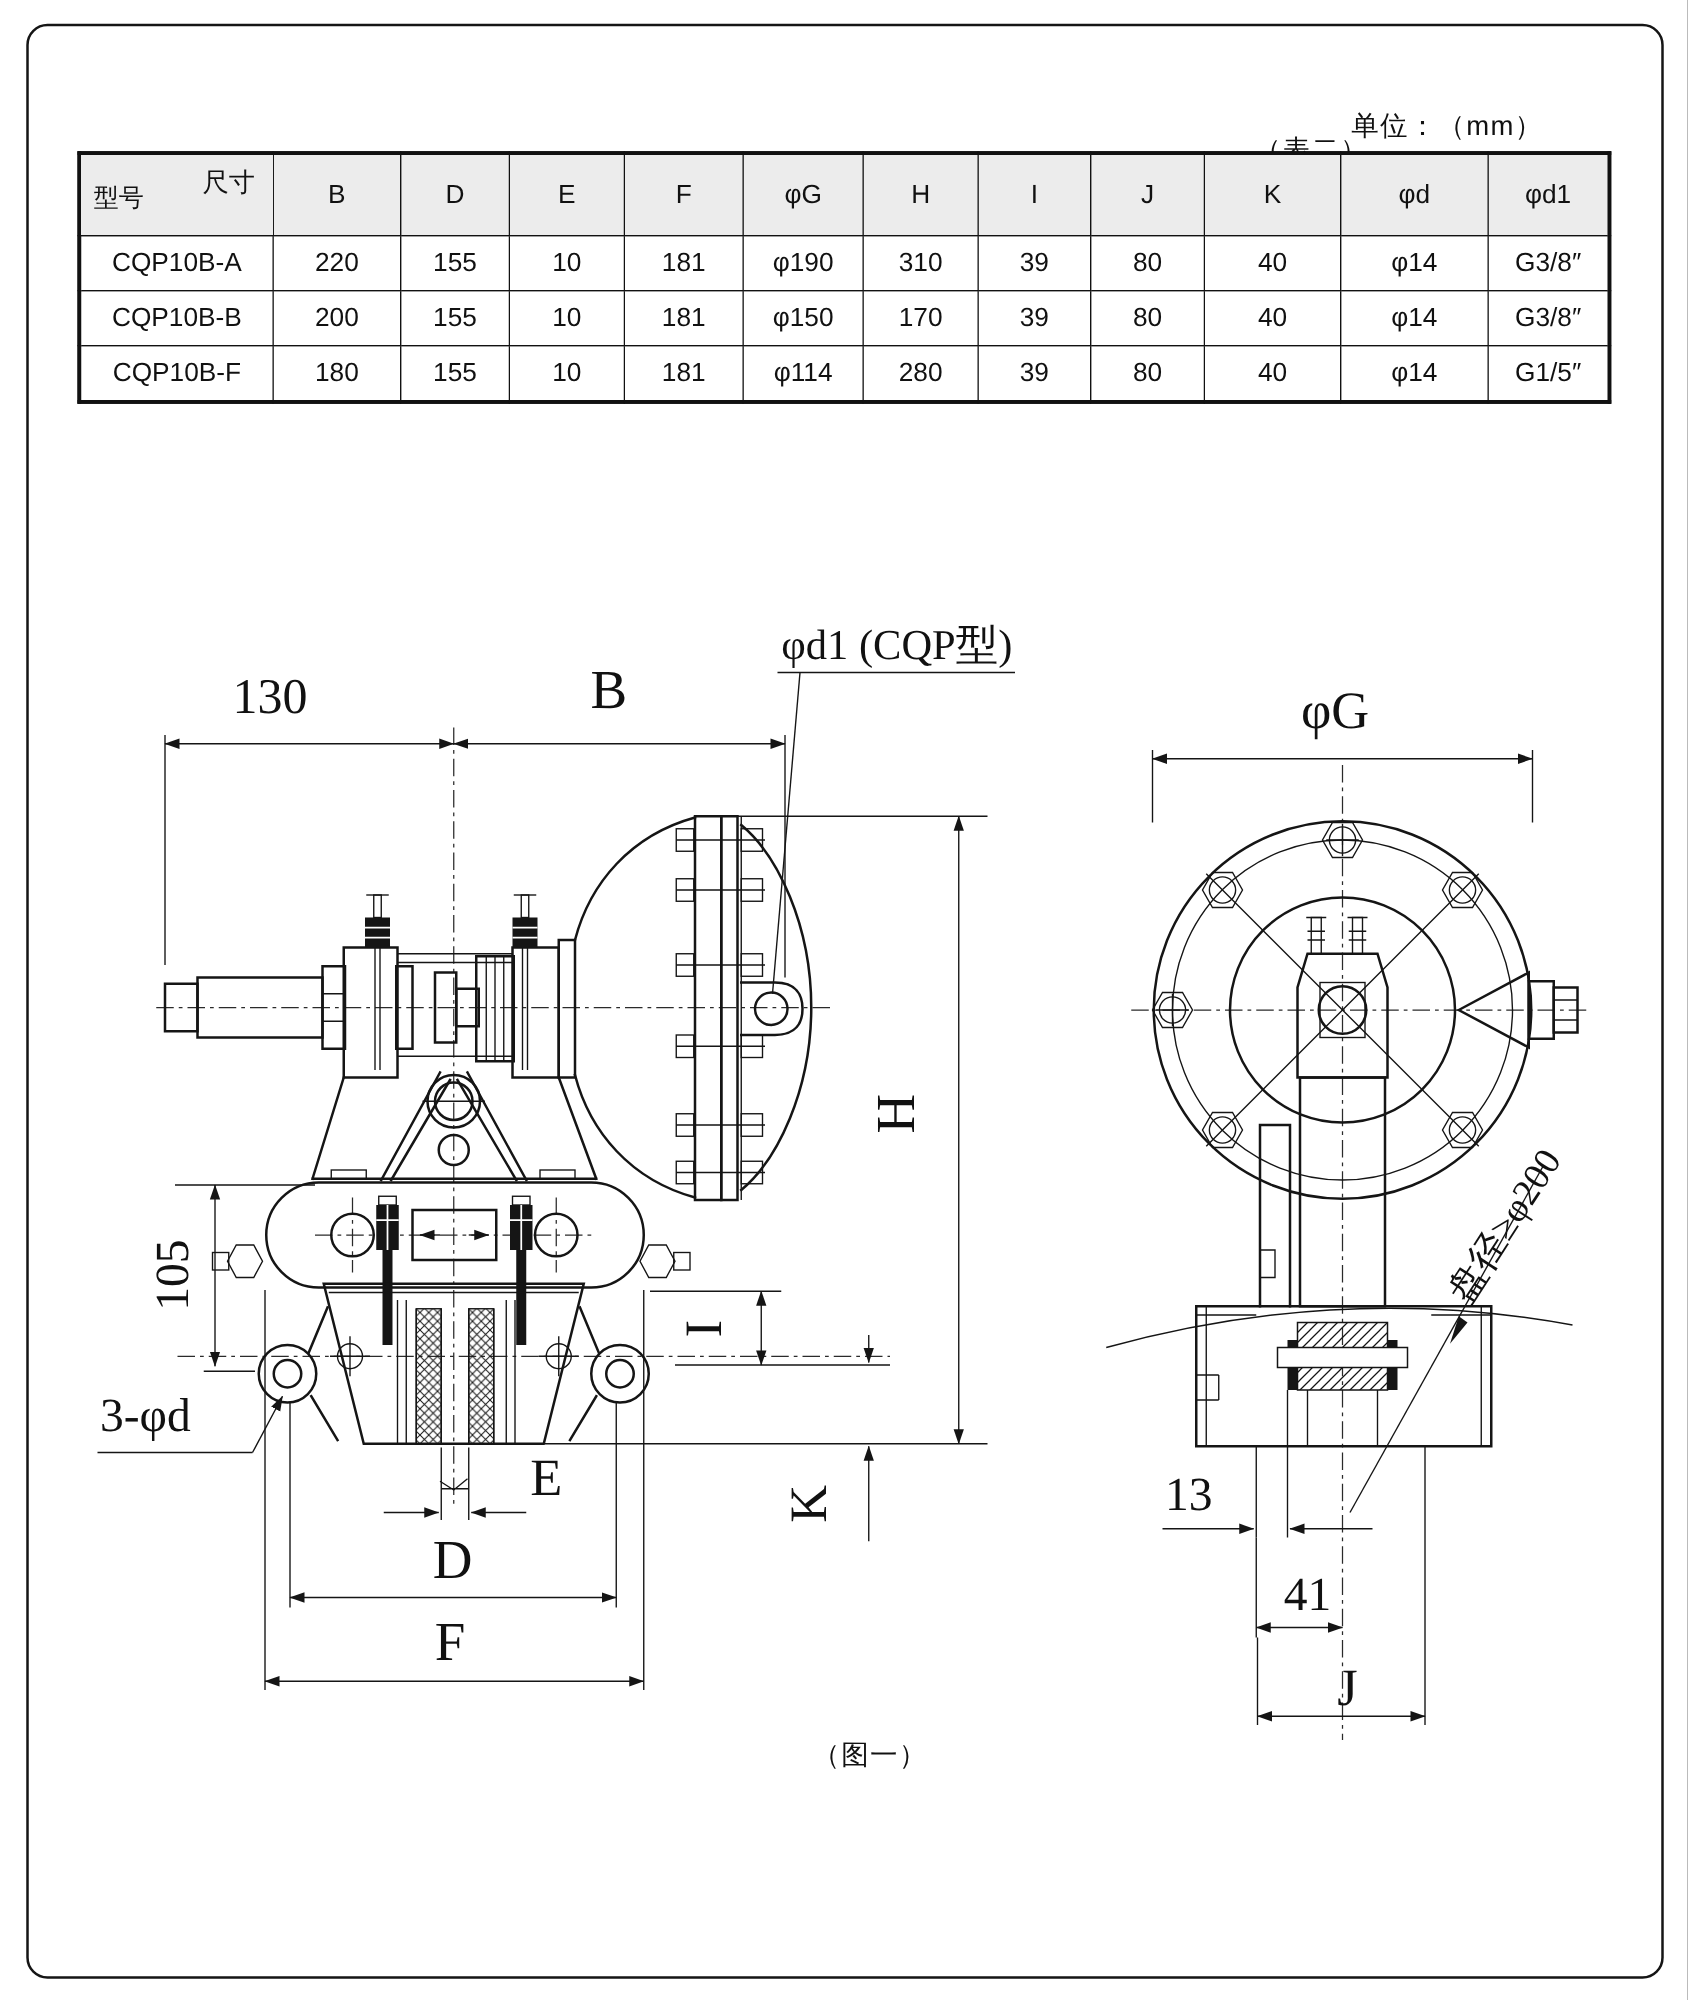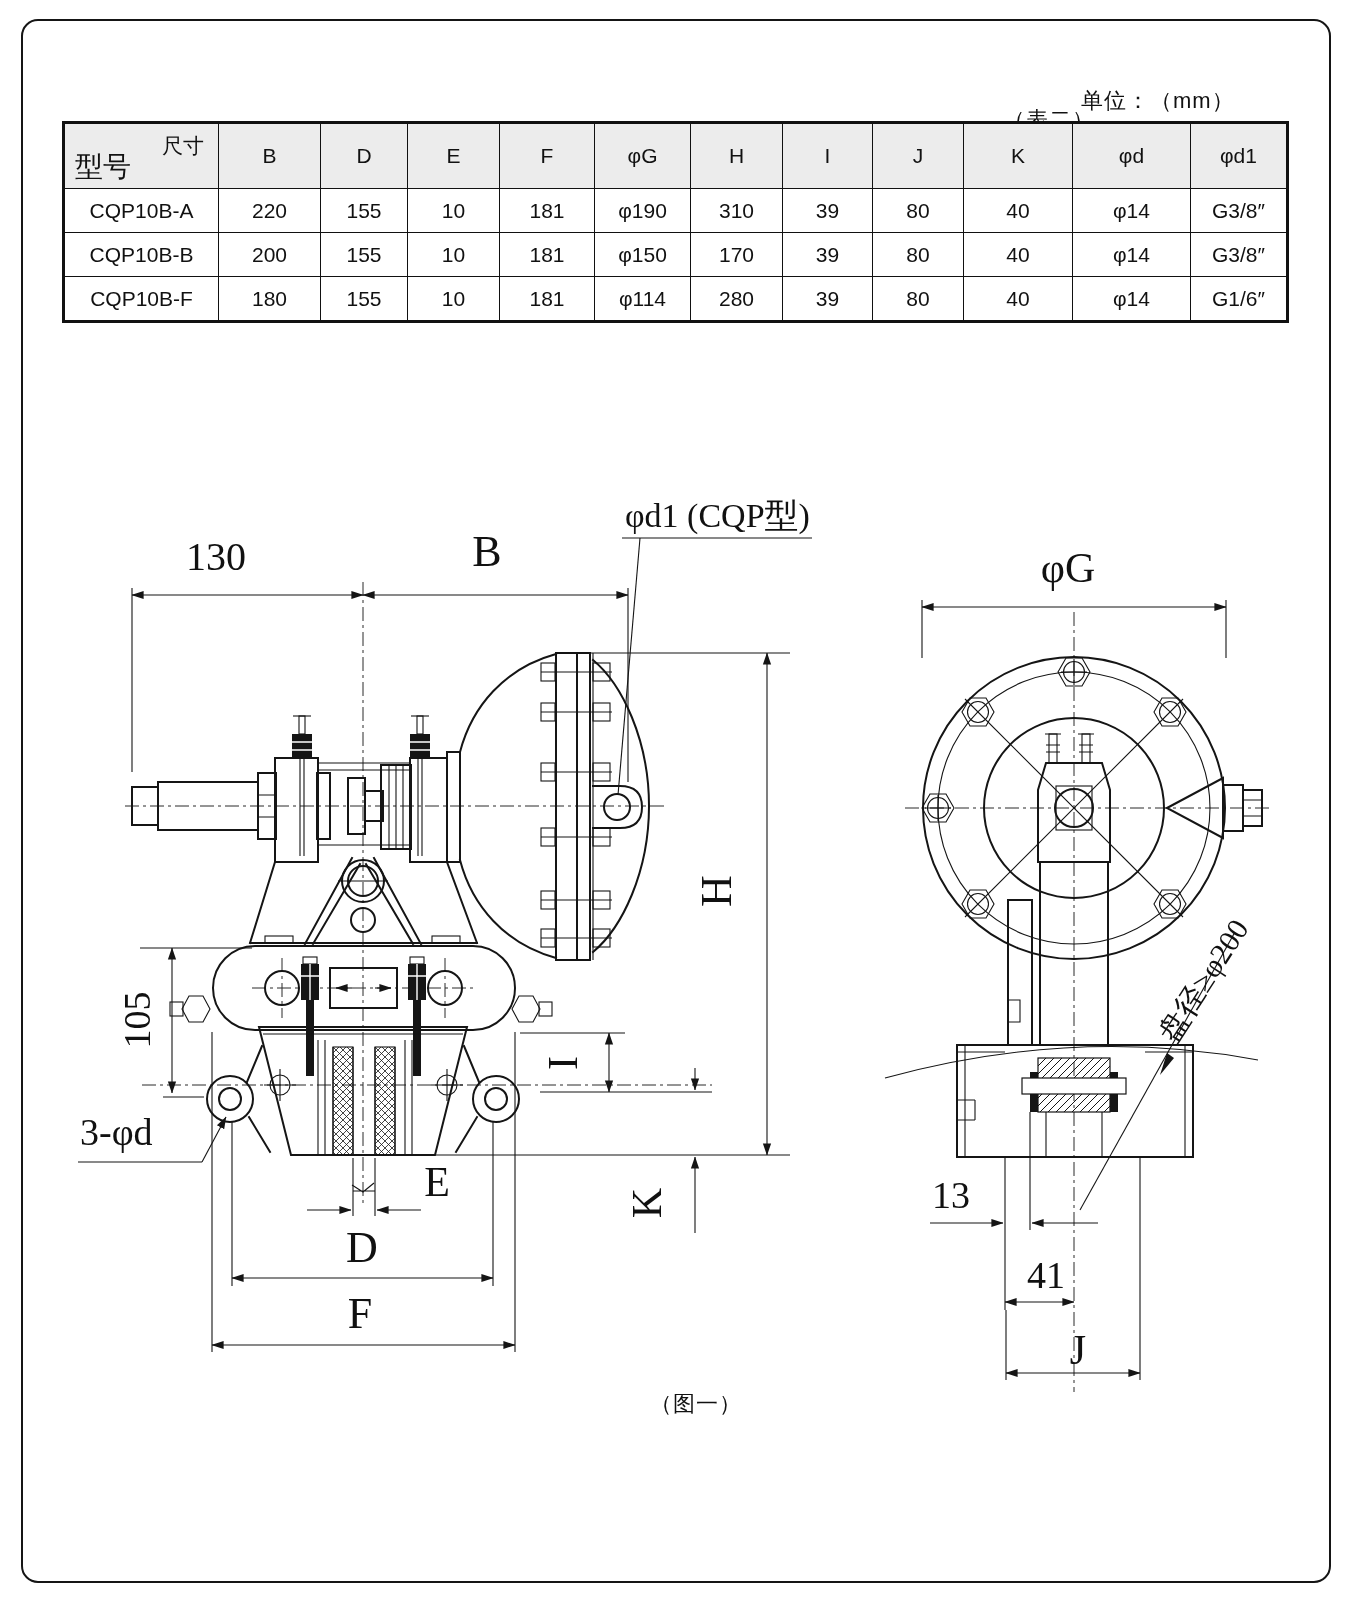--- a/index.html
+++ b/index.html
@@ -18,21 +18,21 @@
   table.dims thead th{background:#ececec;height:64px;}
   table.dims tbody td{height:43px;background:#fff;}
   th.corner{
     position:relative;width:153px;
     background:#ececec linear-gradient(to bottom right,
       transparent calc(50% - 0.8px), #111 calc(50% - 0.8px),
       #111 calc(50% + 0.8px), transparent calc(50% + 0.8px));
     background-size:100% 100%;
   }
   th.corner .c-top{position:absolute;top:8px;right:14px;font-size:21px;}
-  th.corner .c-bot{position:absolute;bottom:2px;left:10px;font-size:28px;}
+  th.corner .c-bot{position:absolute;bottom:16px;left:10px;font-size:20px;}
   .cap{position:absolute;font-size:22px;color:#111;letter-spacing:1px;white-space:nowrap;}
   
   .art{position:absolute;left:0;top:0;}
   .ln{stroke:#151515;stroke-width:2;fill:none;stroke-linecap:square;}
   .lt{stroke:#151515;stroke-width:1.1;fill:none;}
   .cl{stroke:#2a2a2a;stroke-width:1;fill:none;stroke-dasharray:14 4 3 4;}
   .blk{fill:#151515;stroke:none;}
   .wht{stroke:#fff;stroke-width:1.4;fill:none;}
   text.dim{font-family:"Liberation Serif", serif;fill:#111;}
 </style>
@@ -99,21 +99,21 @@
             <td>180</td>
             <td>155</td>
             <td>10</td>
             <td>181</td>
             <td>φ114</td>
             <td>280</td>
             <td>39</td>
             <td>80</td>
             <td>40</td>
             <td>φ14</td>
-            <td>G1/6″</td>
+            <td>G1/5″</td>
           </tr>
         </tbody>
     </table>
   </div>
 
   <svg class="art" width="1350" height="1600" viewBox="0 0 1350 1600">
     <defs>
       <marker id="ar" viewBox="0 0 10 10" refX="9.6" refY="5" markerWidth="11" markerHeight="11" orient="auto-start-reverse">
         <path d="M0,1.6 L10,5 L0,8.4 Z" fill="#151515"></path>
       </marker>

